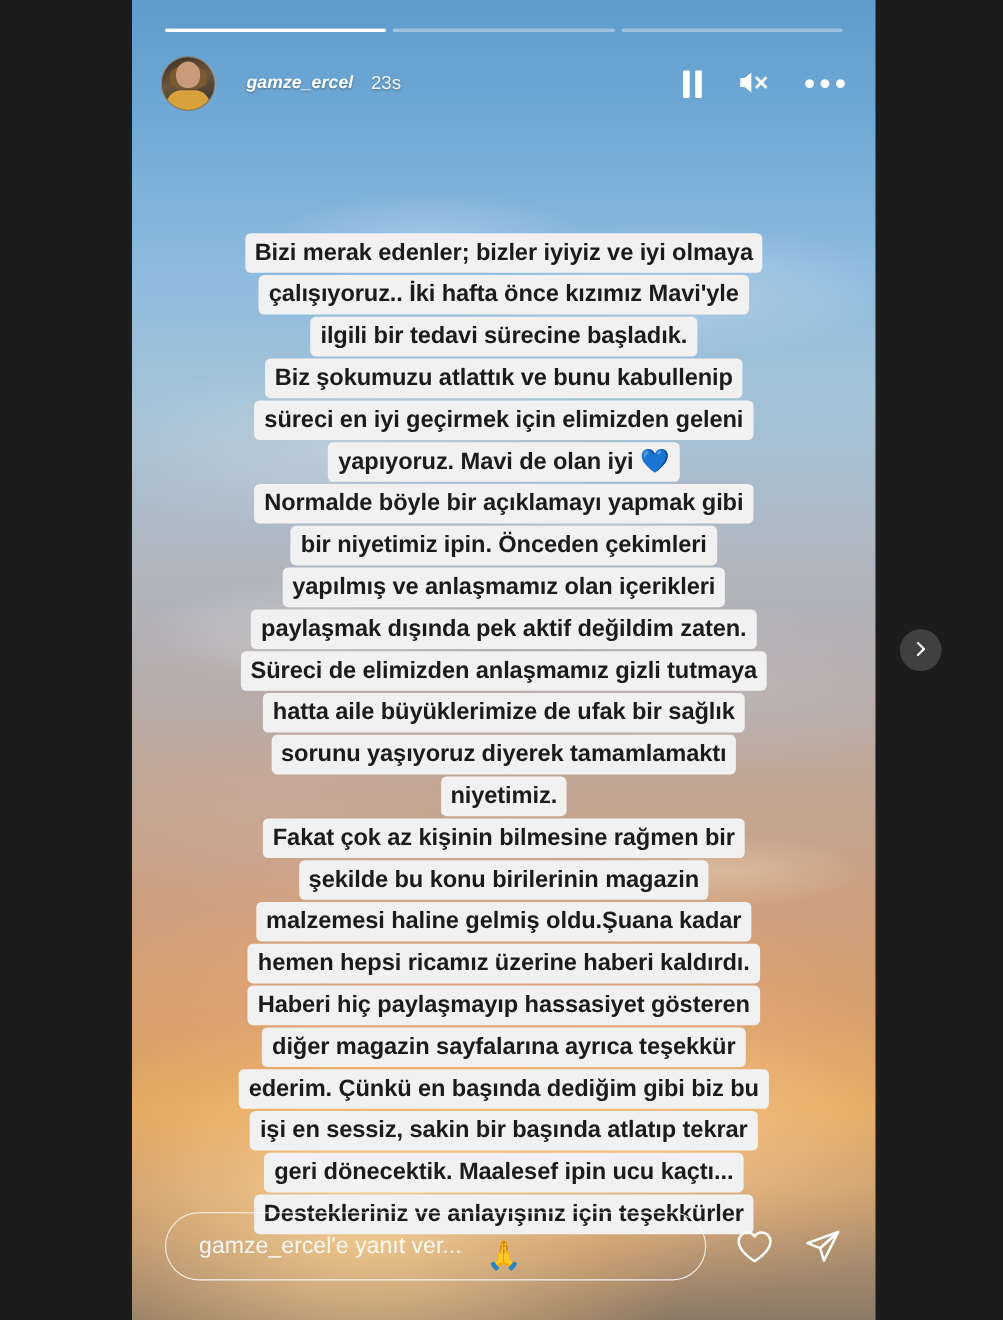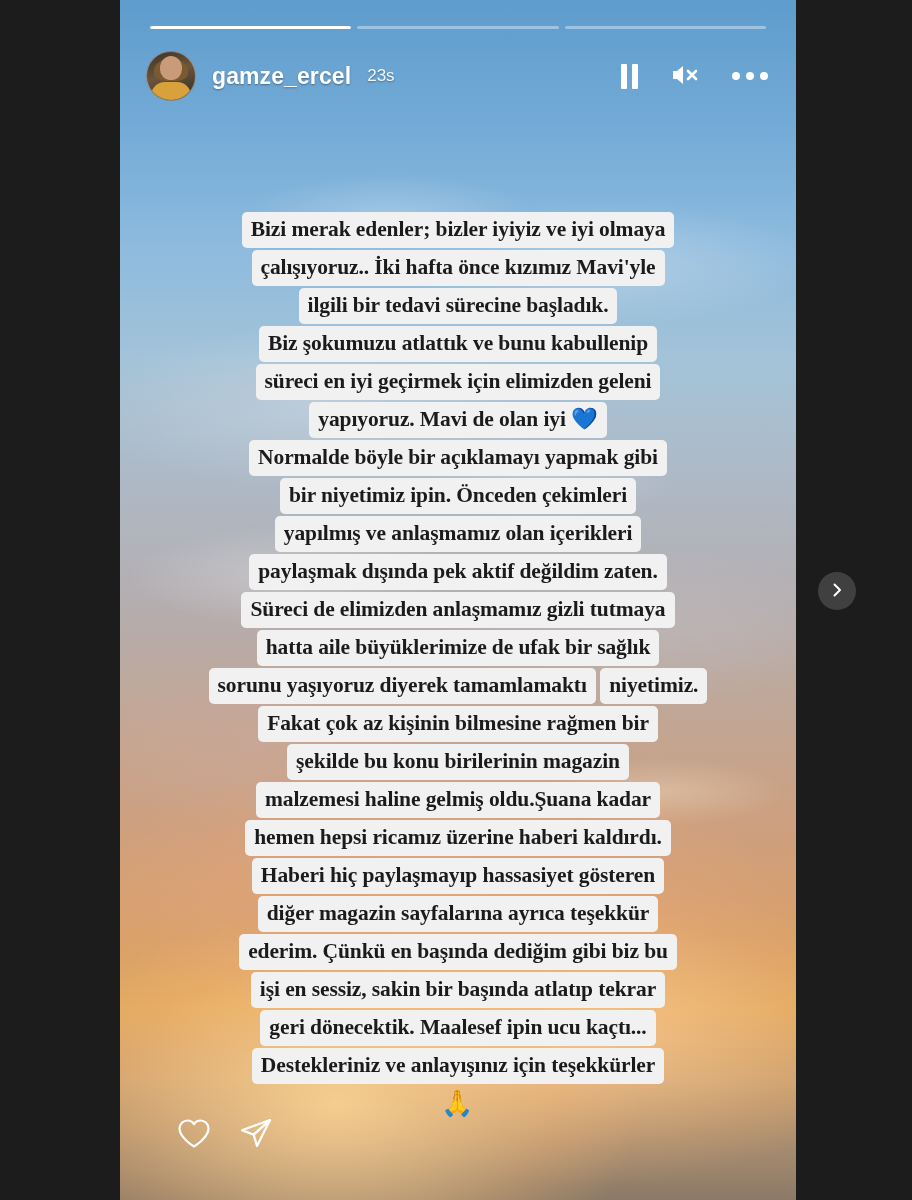--- a/index.html
+++ b/index.html
@@ -133,26 +133,27 @@
     position: absolute;
     left: 50%;
     bottom: -4px;
     transform: translateX(-50%);
     width: 40px;
     height: 22px;
     border-radius: 14px 14px 0 0;
     background: #d9a13c;
   }
   #username {
-    margin-left: 16px;
+    margin-left: 28px;
     color: #ffffff;
-    font-size: 23px;
+    font-size: 16px;
     font-weight: bold;
     letter-spacing: 0.1px;
     text-shadow: 0 1px 2px rgba(0,0,0,0.35);
+    font-style: italic;
   }
   #timestamp {
     margin-left: 16px;
     color: rgba(255,255,255,0.92);
     font-size: 17px;
     font-weight: normal;
     text-shadow: 0 1px 2px rgba(0,0,0,0.35);
   }
   #header-actions {
     margin-left: auto;
@@ -198,21 +199,20 @@
     background: #f1f1f1;
     color: #1b1b1b;
     font-size: 21.5px;
     font-weight: bold;
     line-height: 25px;
     padding: 5px 9px 6px 9px;
     border-radius: 5px;
     margin: 0 0 2px 0;
     letter-spacing: -0.1px;
     white-space: nowrap;
-    font-family: Liberation Serif, serif;
   }
   #caption .emoji-line {
     display: block;
     margin-top: 2px;
     font-size: 26px;
     line-height: 30px;
   }
 
   
   #reply-bar {
@@ -340,20 +340,21 @@
       <span class="line">Haberi hiç paylaşmayıp hassasiyet gösteren</span>
       <span class="line">diğer magazin sayfalarına ayrıca teşekkür</span>
       <span class="line">ederim. Çünkü en başında dediğim gibi biz bu</span>
       <span class="line">işi en sessiz, sakin bir başında atlatıp tekrar</span>
       <span class="line">geri dönecektik. Maalesef ipin ucu kaçtı...</span>
       <span class="line">Destekleriniz ve anlayışınız için teşekkürler</span>
       <span class="emoji-line">🙏</span>
     </div>
 
     <div id="reply-bar">
+      <input id="reply-input" type="text" placeholder="gamze_ercel'e yanıt ver..." style="">
       <div id="reply-actions">
         <button class="reply-btn">
           <span>
             <svg width="36" height="34" viewBox="0 0 36 34" fill="none" xmlns="http://www.w3.org/2000/svg">
               <path d="M18 30.5S3.5 21.8 3.5 12.6C3.5 7.9 7.2 4.5 11.5 4.5c2.7 0 5.1 1.4 6.5 3.6 1.4-2.2 3.8-3.6 6.5-3.6 4.3 0 8 3.4 8 8.1C32.5 21.8 18 30.5 18 30.5z" stroke="#fff" stroke-width="2.2" stroke-linejoin="round"></path>
             </svg>
           </span>
         </button>
         <button class="reply-btn">
           <span>

